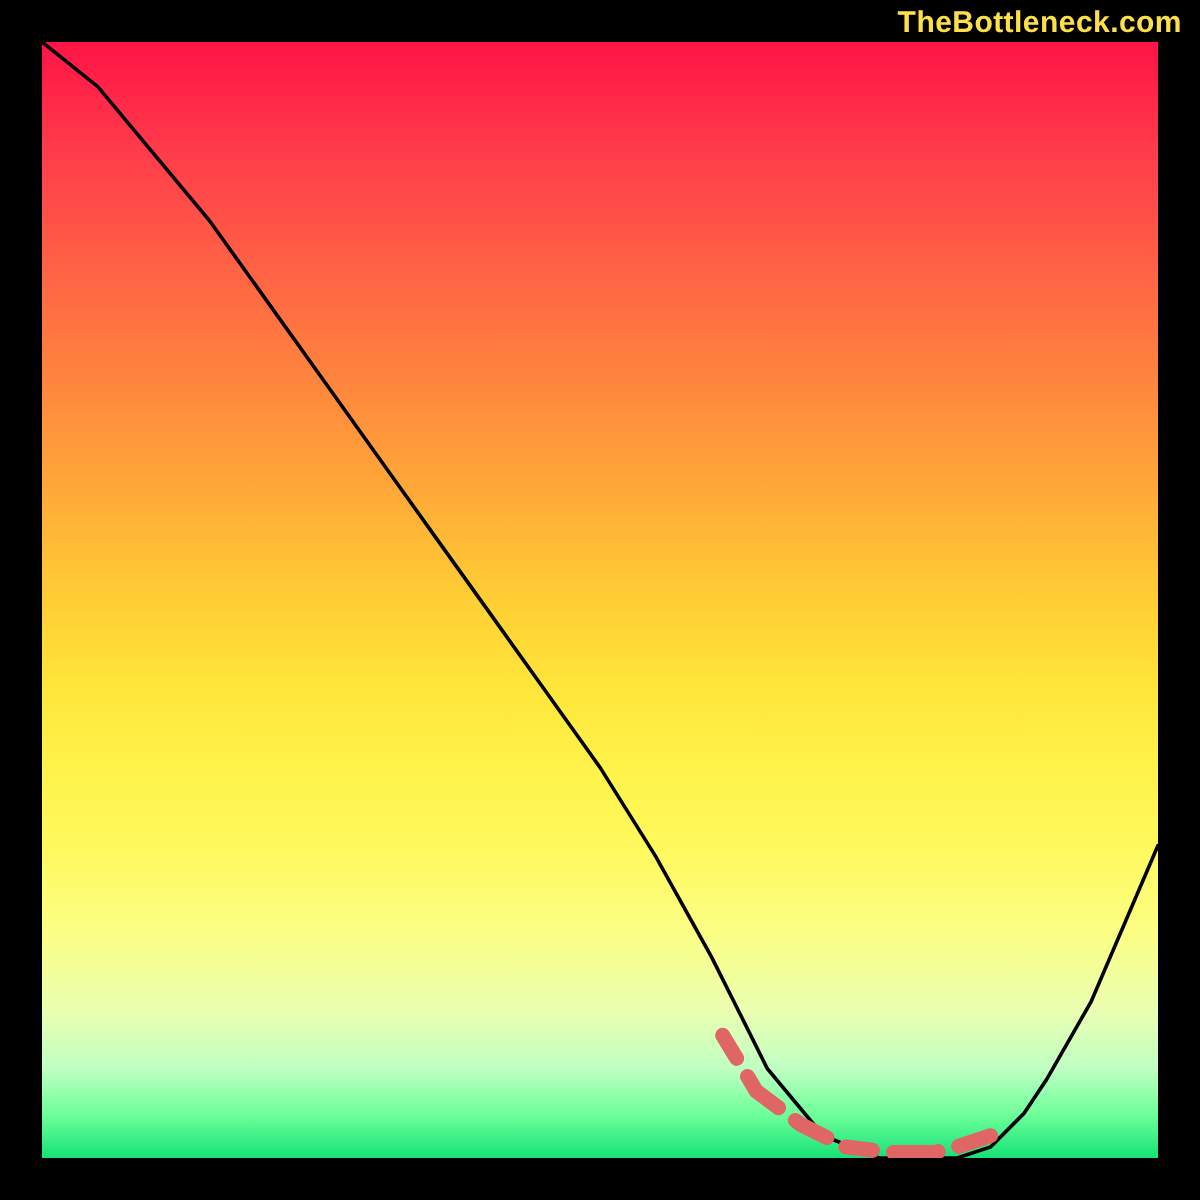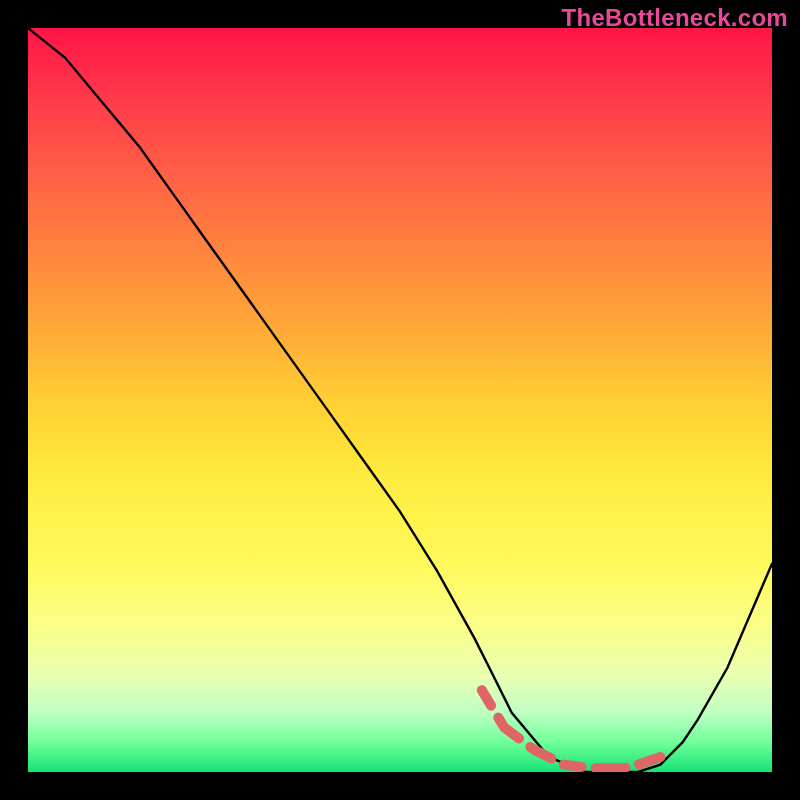--- a/index.html
+++ b/index.html
@@ -13,23 +13,23 @@
   .container {
     position: relative;
     width: 800px;
     height: 800px;
   }
   .watermark {
     position: absolute;
     top: 4px;
     right: 12px;
     font-family: Arial, Helvetica, sans-serif;
-    font-size: 24px;
+    font-size: 20px;
     font-weight: bold;
-    color: #ec4899;
+    color: #fde047;
     letter-spacing: 0.3px;
     z-index: 10;
   }
   .plot-area {
     position: absolute;
     left: 28px;
     top: 28px;
     width: 744px;
     height: 744px;
     background: linear-gradient(to bottom,

